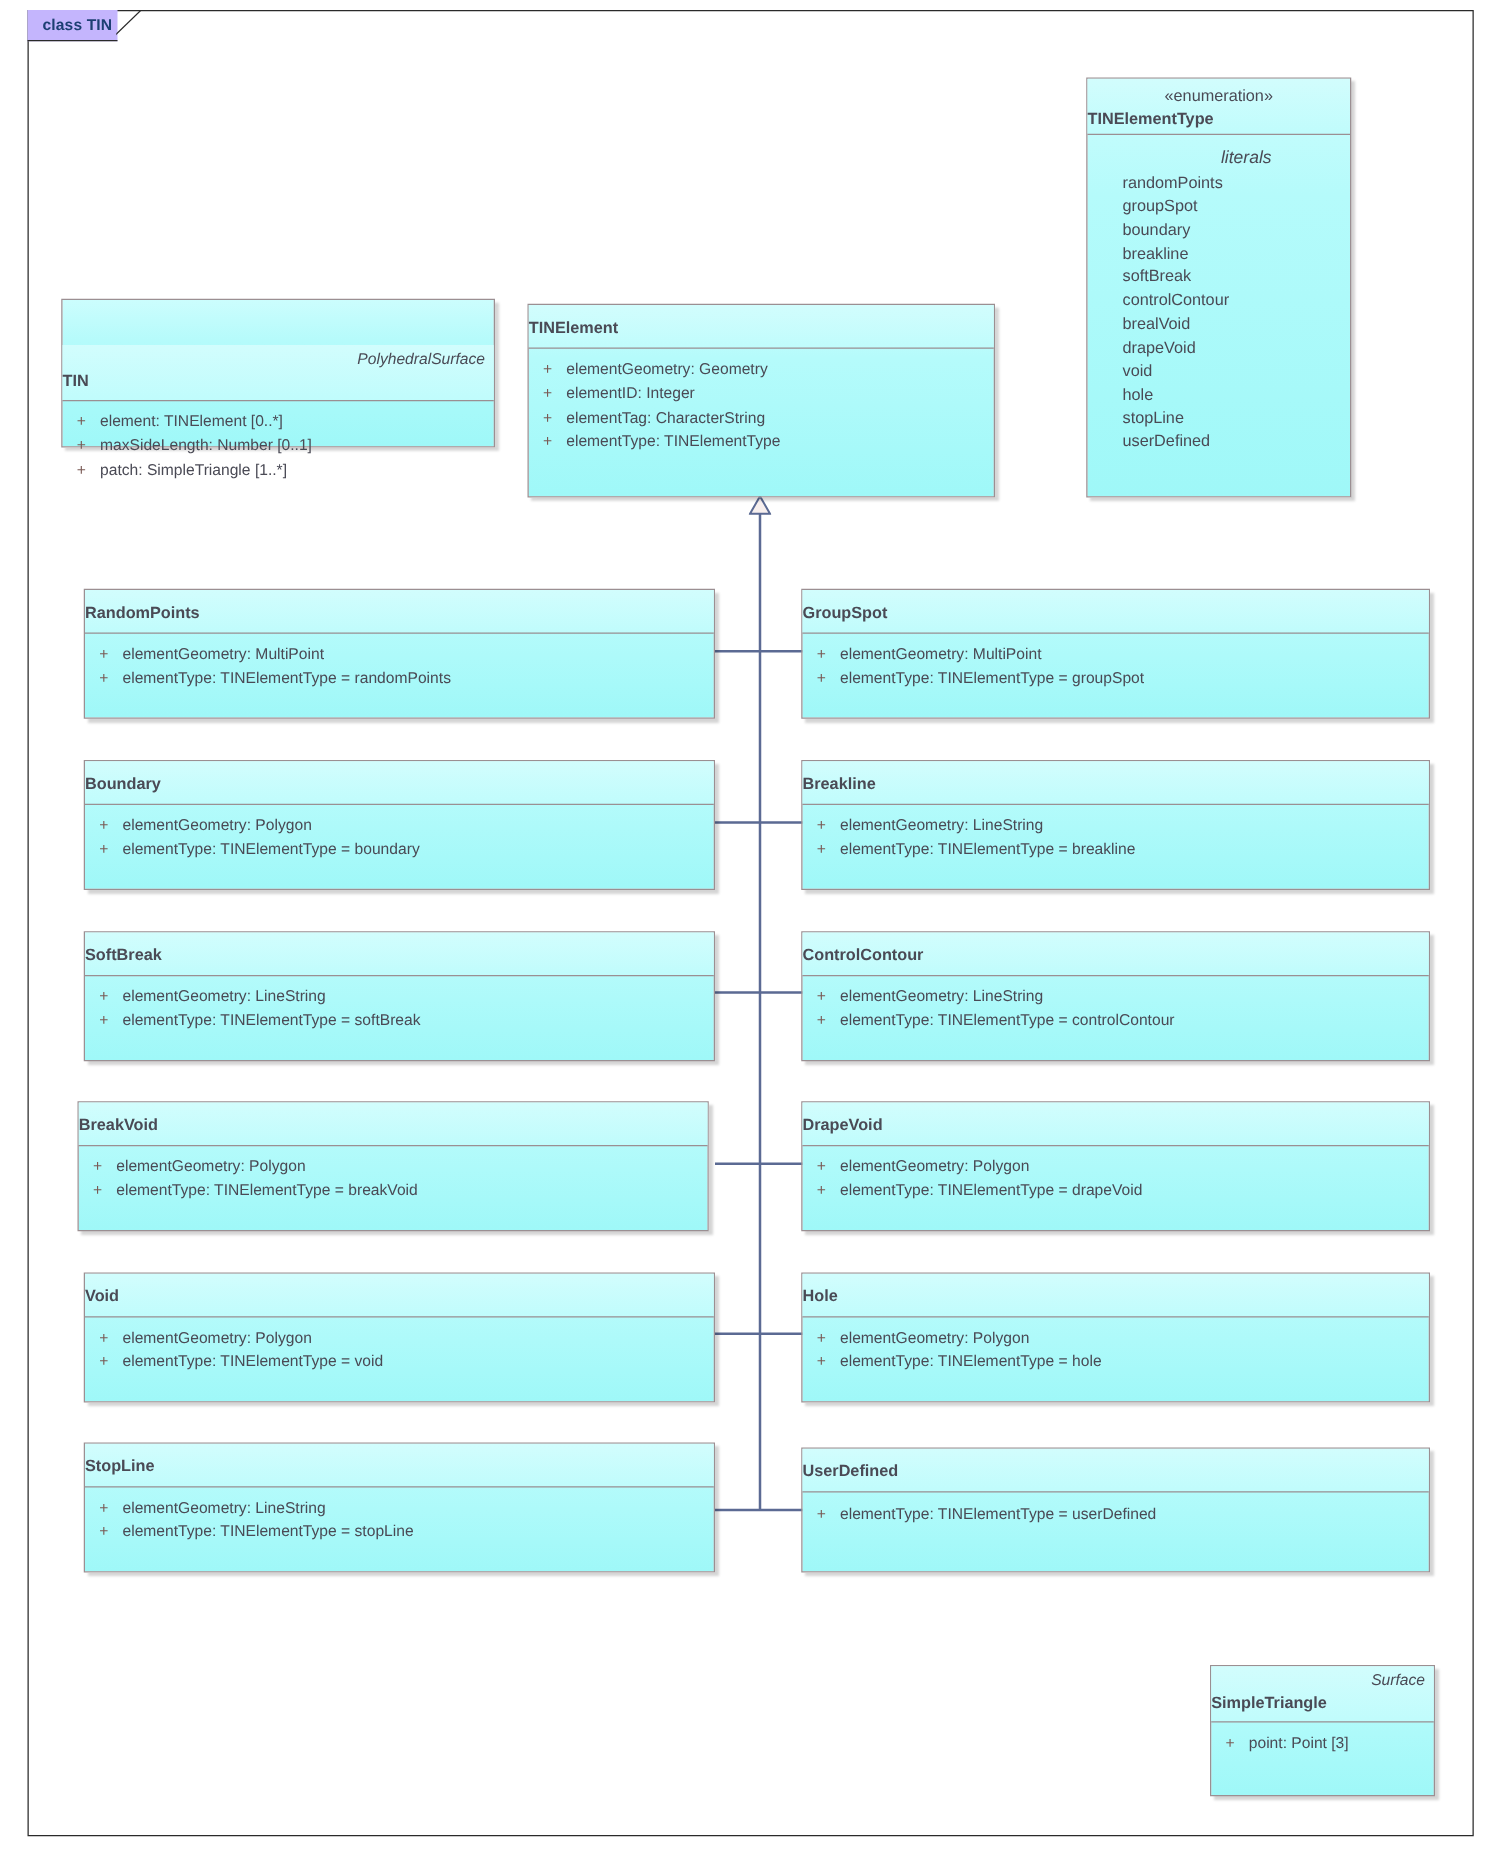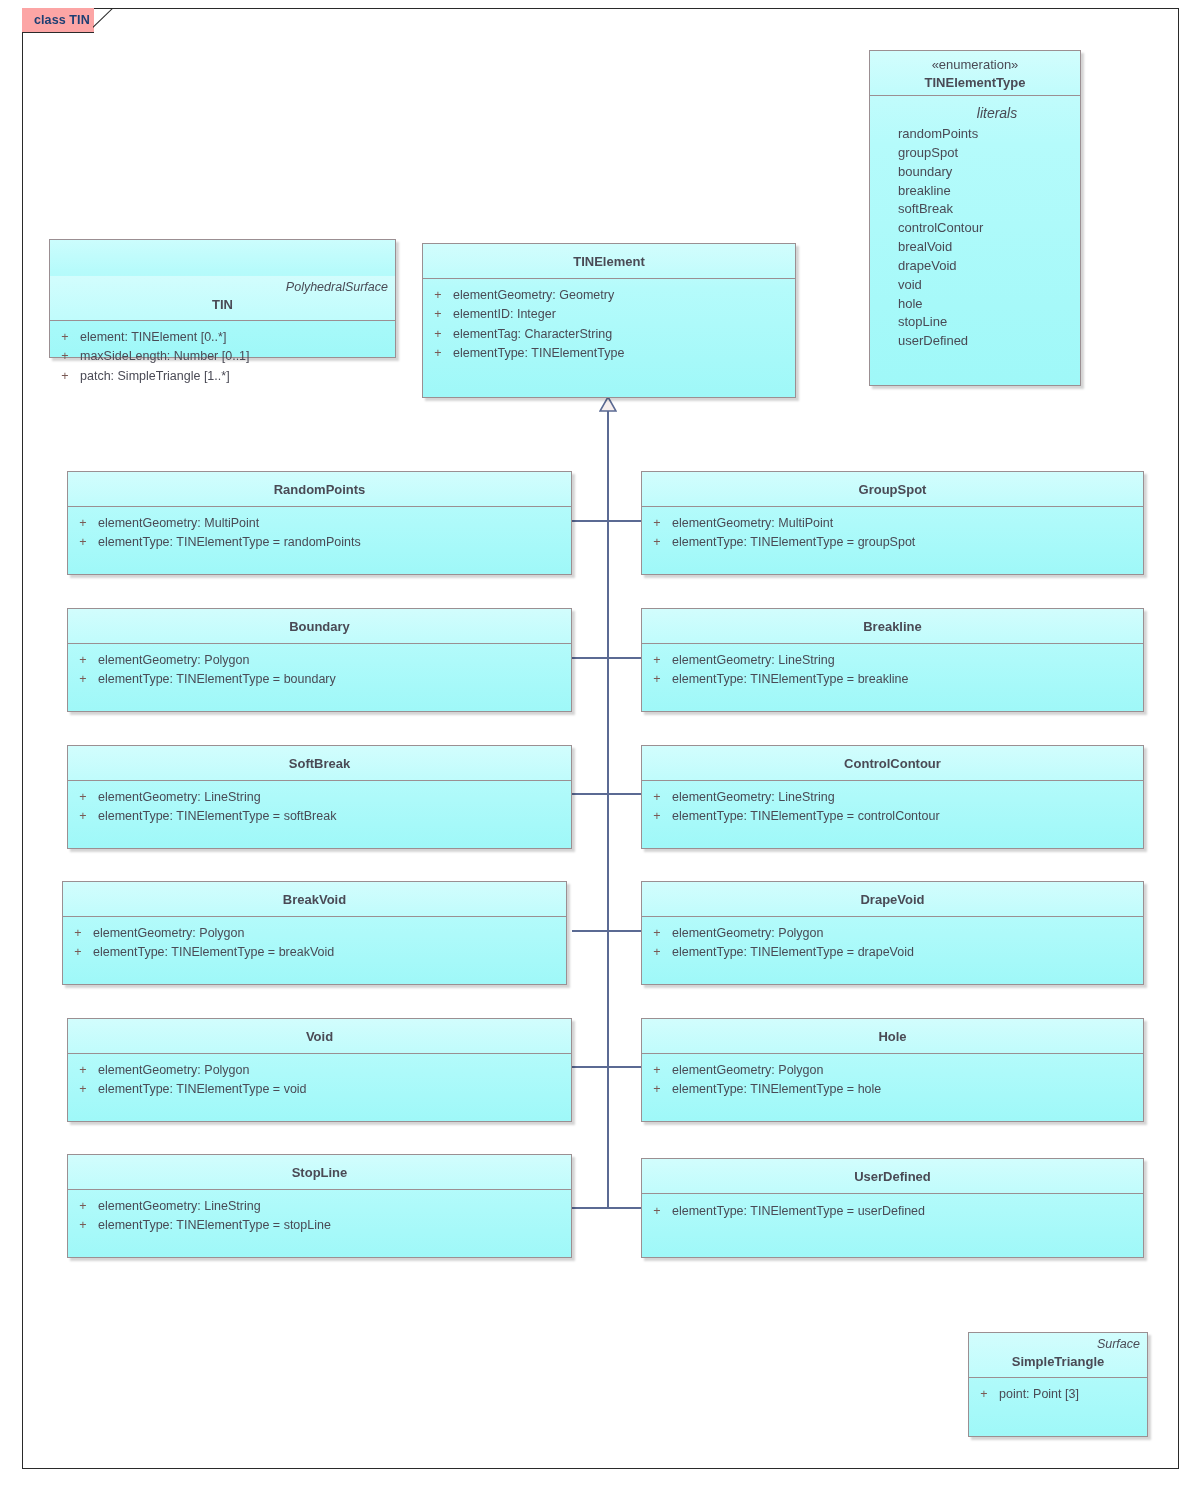--- a/index.html
+++ b/index.html
@@ -25,21 +25,21 @@
     height: 1461px;
     border: 1px solid #2a2a2a;
     box-sizing: border-box;
   }
   #frame-tab {
     position: absolute;
     left: 22px;
     top: 8px;
     height: 25px;
     box-sizing: border-box;
-    background: #fca5a5;
+    background: #c4b5fd;
     border-right: none;
     padding: 0;
   }
   #frame-tab .tab-body {
     position: relative;
     height: 25px;
     width: 72px;
     border-bottom: 1px solid #2a2a2a;
     box-sizing: border-box;
     display: flex;
@@ -89,21 +89,21 @@
     padding: 0;
   }
   .uml-stereo {
     text-align: center;
     font-size: 13px;
     color: #4a4a55;
     line-height: 1.35;
     padding-top: 5px;
   }
   .uml-title {
-    text-align: center;
+    text-align: left;
     font-size: 13px;
     font-weight: bold;
     color: #4a4a55;
     line-height: 1.4;
   }
   .uml-stereo-right {
     position: absolute;
     right: 7px;
     top: 4px;
     font-size: 12.5px;
@@ -177,21 +177,21 @@
   <polygon points="9,1 17,15 1,15" fill="#f7efee" stroke="#5b6a93" stroke-width="1.6"></polygon>
 </svg>
 
 <div class="conn conn-h" style="left:572px; top:520px; width:70px;"></div>
 <div class="conn conn-h" style="left:572px; top:657px; width:70px;"></div>
 <div class="conn conn-h" style="left:572px; top:793px; width:70px;"></div>
 <div class="conn conn-h" style="left:572px; top:930px; width:70px;"></div>
 <div class="conn conn-h" style="left:572px; top:1066px; width:70px;"></div>
 <div class="conn conn-h" style="left:572px; top:1207px; width:70px;"></div>
 
-<div class="uml-box" style="left:869px; top:50px; width:212px; height:336px;">
+<div class="uml-box" style="left:869px; top:62px; width:212px; height:336px;">
   <div class="uml-head" style="height:45px;">
     <div class="uml-stereo">«enumeration»</div>
     <div class="uml-title">TINElementType</div>
   </div>
   <div class="uml-body">
     <div class="lit-header">literals</div>
     <div class="lit-row">randomPoints</div>
     <div class="lit-row">groupSpot</div>
     <div class="lit-row">boundary</div>
     <div class="lit-row">breakline</div>

